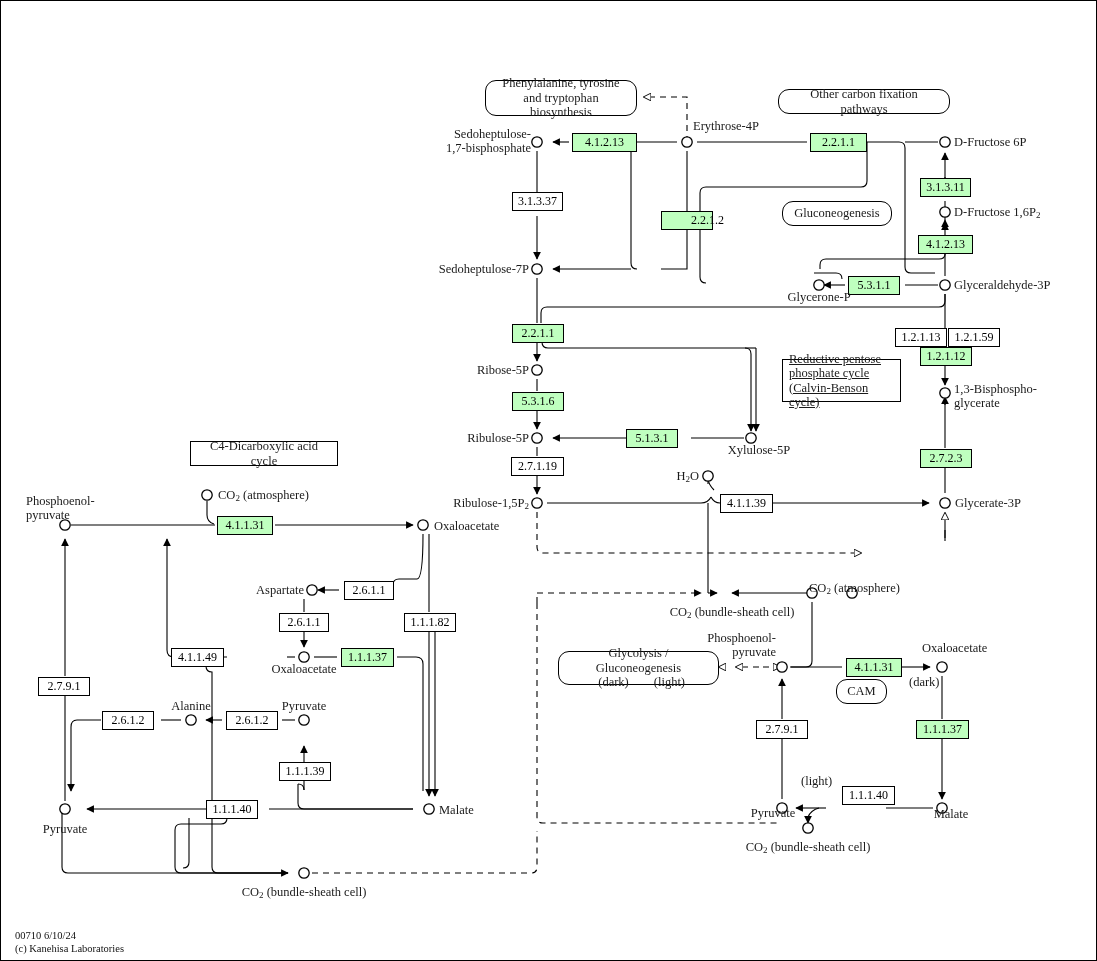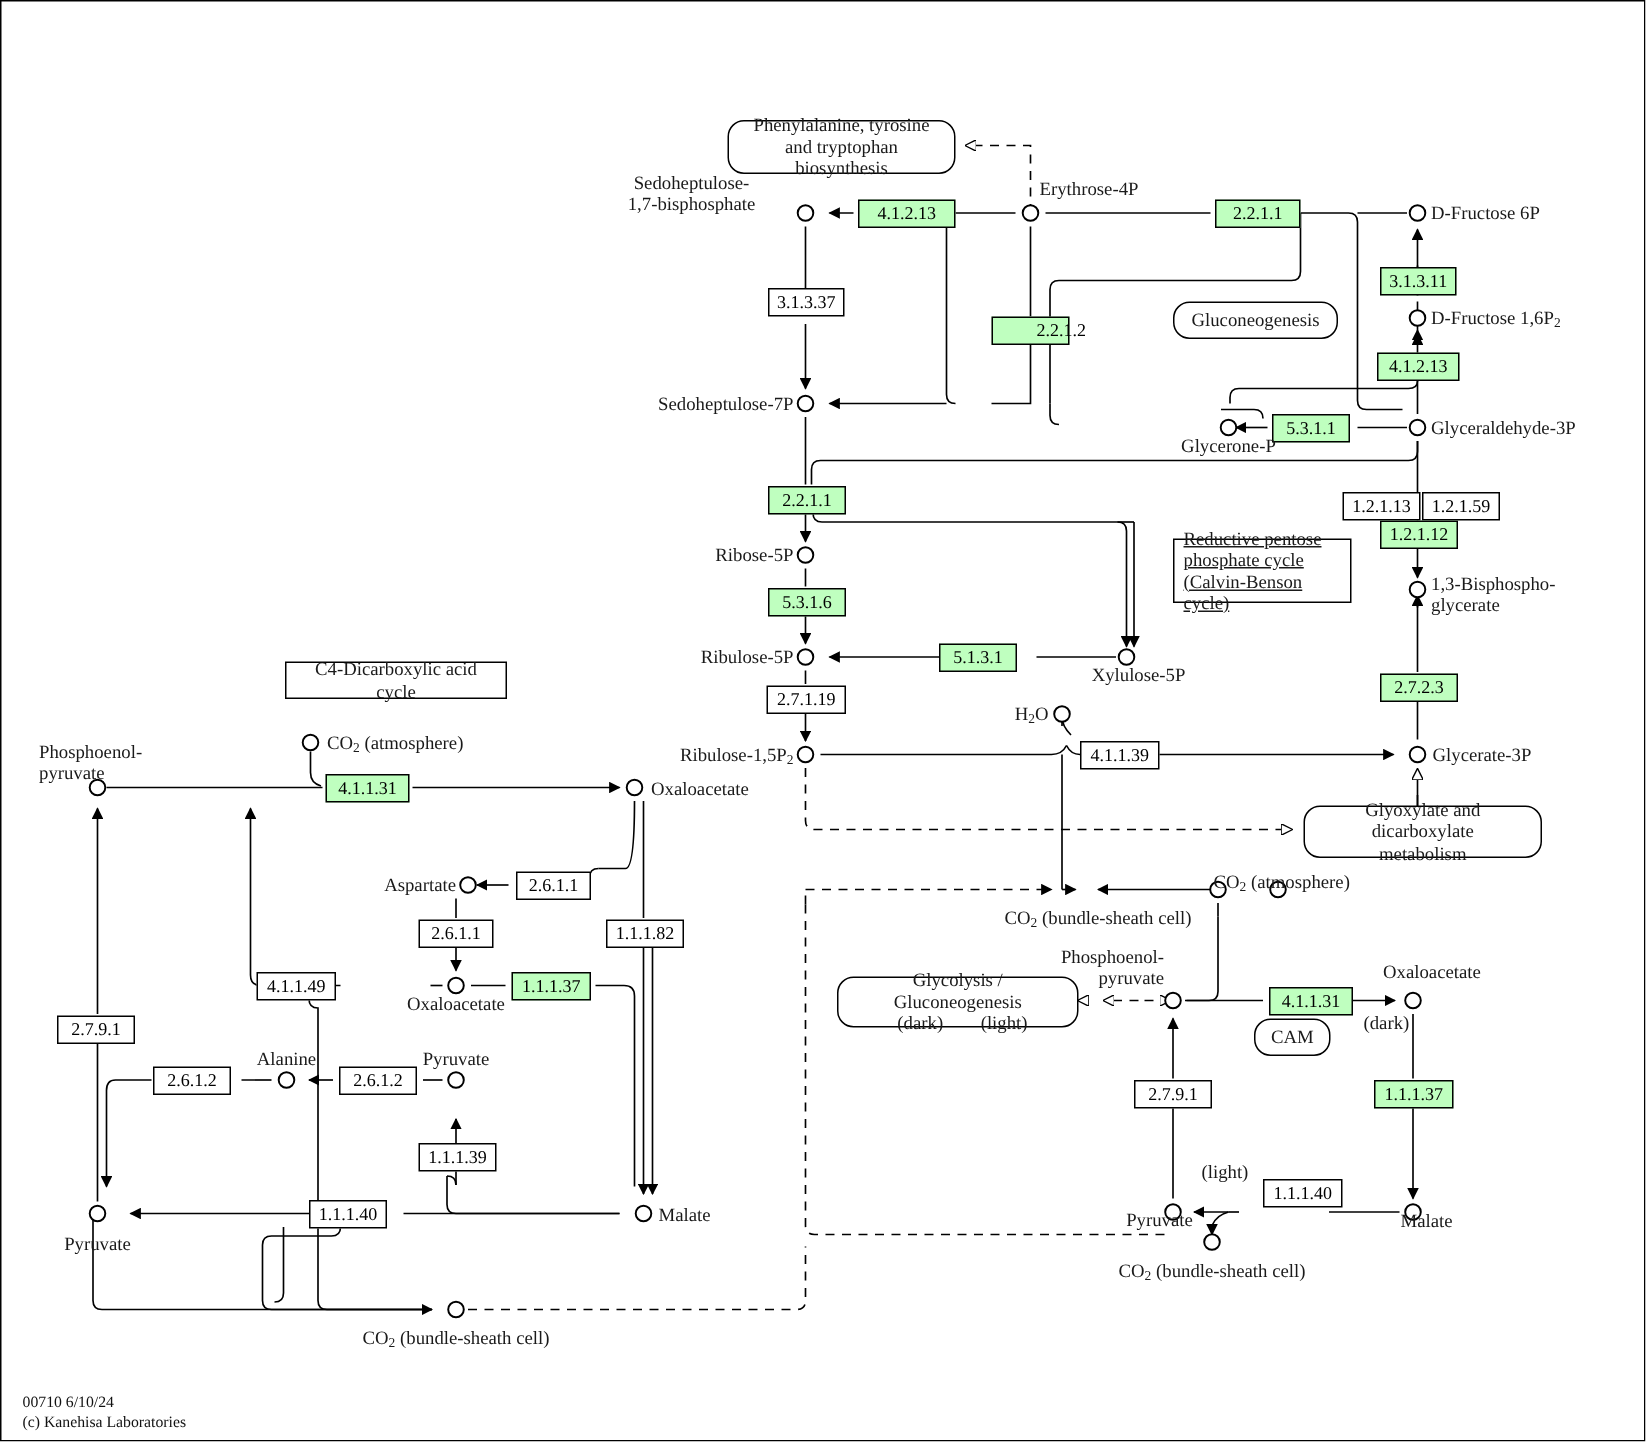--- a/index.html
+++ b/index.html
@@ -241,28 +241,28 @@
       <circle cx="781" cy="807" r="5.2"></circle>
       <circle cx="941" cy="807" r="5.2"></circle>
       <circle cx="807" cy="827" r="5.2"></circle>
     </g>
   </svg>
 
   <div class="mapbox" style="left:484px;top:79px;width:152px;height:36px;">
     <span>Phenylalanine, tyrosine<br>and tryptophan biosynthesis</span>
   </div>
 
+  <div class="mapbox" style="left:777px;top:88px;width:172px;height:25px;">
+    <span>Other carbon fixation pathways</span>
+  </div>
 
   <div class="mapbox" style="left:781px;top:200px;width:110px;height:25px;">
     <span>Gluconeogenesis</span>
   </div>
 
-  <div class="mapbox" style="left:868px;top:536px;width:159px;height:35px;">
-    <span>Glyoxylate and dicarboxylate<br>metabolism</span>
-  </div>
 
   <div class="mapbox" style="left:557px;top:650px;width:161px;height:34px;">
     <span>Glycolysis / Gluconeogenesis<br>&nbsp;&nbsp;(dark)&nbsp;&nbsp;&nbsp;&nbsp;&nbsp;&nbsp;&nbsp;&nbsp;(light)</span>
   </div>
 
   <div class="rbox" style="left:781px;top:358px;width:119px;height:43px;">
     <span style="text-align:left;text-decoration:underline;">Reductive pentose<br>phosphate cycle<br>(Calvin-Benson cycle)</span>
   </div>
 
   <div class="rbox" style="left:189px;top:440px;width:148px;height:25px;">
@@ -298,21 +298,21 @@
   <div class="ecbox" style="left:37px;top:676px;width:52px;"><span>2.7.9.1</span></div>
   <div class="ecbox" style="left:101px;top:710px;width:52px;"><span>2.6.1.2</span></div>
   <div class="ecbox" style="left:225px;top:710px;width:52px;"><span>2.6.1.2</span></div>
   <div class="ecbox" style="left:278px;top:761px;width:52px;"><span>1.1.1.39</span></div>
   <div class="ecbox" style="left:205px;top:799px;width:52px;"><span>1.1.1.40</span></div>
   <div class="ecbox green" style="left:845px;top:657px;width:56px;"><span>4.1.1.31</span></div>
   <div class="ecbox" style="left:755px;top:719px;width:52px;"><span>2.7.9.1</span></div>
   <div class="ecbox green" style="left:915px;top:719px;width:53px;"><span>1.1.1.37</span></div>
   <div class="ecbox" style="left:841px;top:785px;width:53px;"><span>1.1.1.40</span></div>
 
-  <div class="lbl r" style="left:390px;top:114px;width:140px;text-align:center;">Sedoheptulose-<br>1,7-bisphosphate</div>
+  <div class="lbl r" style="left:390px;top:126px;width:140px;">Sedoheptulose-<br>1,7-bisphosphate</div>
 
   <div class="lbl" style="left:692px;top:118px;">Erythrose-4P</div>
 
   <div class="lbl" style="left:953px;top:134px;">D-Fructose 6P</div>
 
   <div class="lbl" style="left:953px;top:204px;">D-Fructose 1,6P<span class="sub">2</span></div>
 
   <div class="lbl r" style="left:300px;top:261px;width:228px;">Sedoheptulose-7P</div>
 
   <div class="lbl c" style="left:768px;top:289px;width:100px;">Glycerone-P</div>

